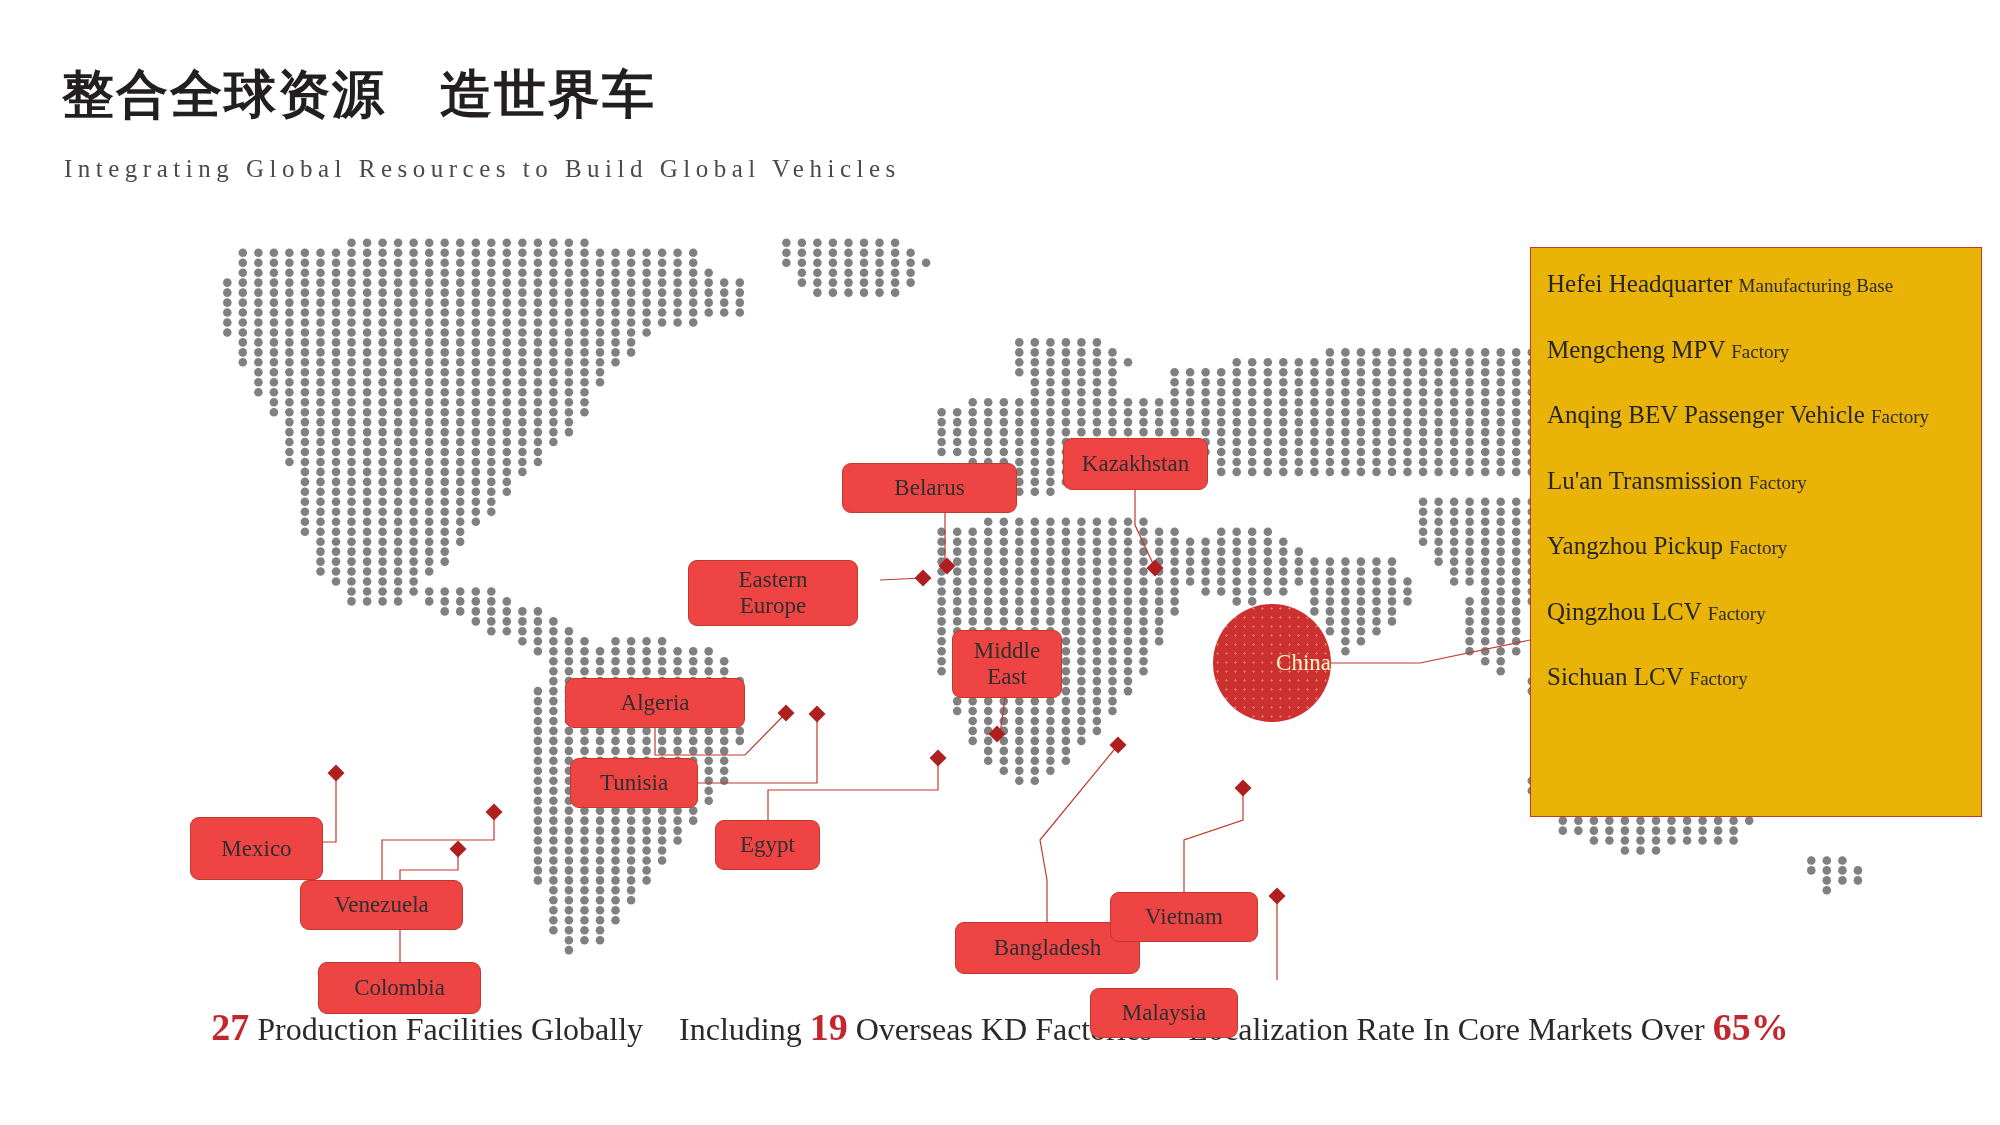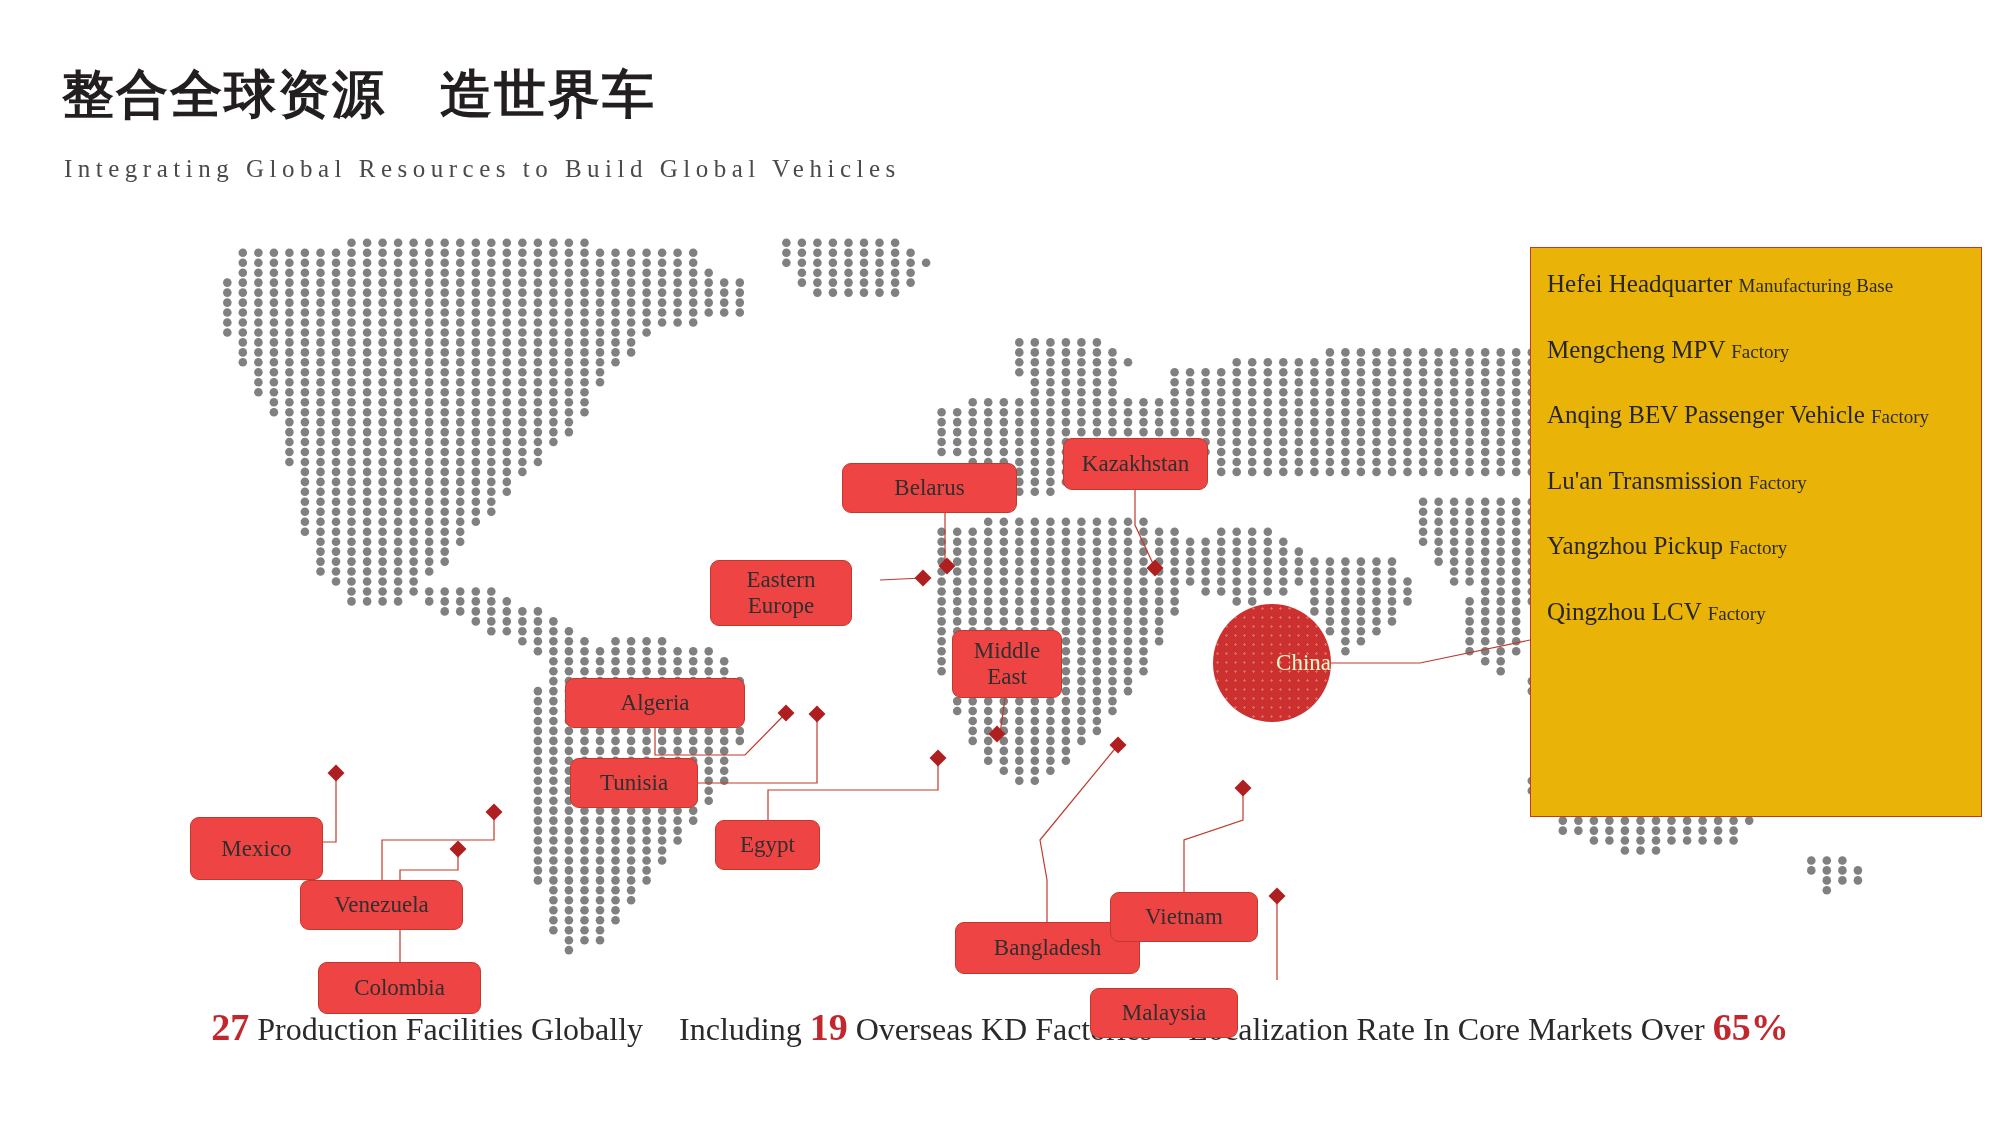--- a/index.html
+++ b/index.html
@@ -2823,21 +2823,21 @@
         <polygon points="1118,556.5 1126.5,565 1118,573.5 1109.5,565" fill="#b01f20"></polygon>
         <polygon points="1243,599.5 1251.5,608 1243,616.5 1234.5,608" fill="#b01f20"></polygon>
         <polygon points="1277,707.5 1285.5,716 1277,724.5 1268.5,716" fill="#b01f20"></polygon>
       </svg>
     <div id="label-host">
         <div class="china-bubble" style="left: 1213px; top: 424px;">
           <span>China</span>
         </div>
         <div class="label" style="left: 1063px; top: 258px; width: 145px; height: 52px;"><span>Kazakhstan</span></div>
         <div class="label" style="left: 842px; top: 283px; width: 175px; height: 50px;"><span>Belarus</span></div>
-        <div class="label" style="left: 710px; top: 380px; width: 142px; height: 66px; align-items: center;"><span>Eastern
+        <div class="label" style="left: 688px; top: 380px; width: 170px; height: 66px; align-items: center;"><span>Eastern
 Europe</span></div>
         <div class="label" style="left: 952px; top: 450px; width: 110px; height: 68px;"><span>Middle
 East</span></div>
         <div class="label" style="left: 565px; top: 498px; width: 180px; height: 50px;"><span>Algeria</span></div>
         <div class="label" style="left: 570px; top: 578px; width: 128px; height: 50px;"><span>Tunisia</span></div>
         <div class="label" style="left: 715px; top: 640px; width: 105px; height: 50px;"><span>Egypt</span></div>
         <div class="label" style="left: 190px; top: 637px; width: 133px; height: 63px;"><span>Mexico</span></div>
         <div class="label" style="left: 300px; top: 700px; width: 163px; height: 50px;"><span>Venezuela</span></div>
         <div class="label" style="left: 318px; top: 782px; width: 163px; height: 52px; font-family: Liberation Serif, serif;"><span>Colombia</span></div>
         <div class="label" style="left: 955px; top: 742px; width: 185px; height: 52px;"><span>Bangladesh</span></div>
@@ -2846,20 +2846,21 @@
       </div>
   </div>
 
   <div id="facility-panel">
       <div class="facility-row"><span>Hefei Headquarter</span> <span class="ftype">Manufacturing Base</span></div>
       <div class="facility-row"><span>Mengcheng MPV</span> <span class="ftype">Factory</span></div>
       <div class="facility-row"><span>Anqing BEV Passenger Vehicle</span> <span class="ftype">Factory</span></div>
       <div class="facility-row"><span>Lu'an Transmission</span> <span class="ftype">Factory</span></div>
       <div class="facility-row"><span>Yangzhou Pickup</span> <span class="ftype">Factory</span></div>
       <div class="facility-row"><span>Qingzhou LCV</span> <span class="ftype">Factory</span></div>
+      <div class="facility-row"><span>Sichuan LCV</span> <span class="ftype">Factory</span></div>
     </div>
 
   <div id="footer">
     <span class="seg">
       <span class="num">27</span>
       <span>Production Facilities Globally</span>
     </span>
     <span class="seg">
       <span>Including</span>
       <span class="num">19</span>

